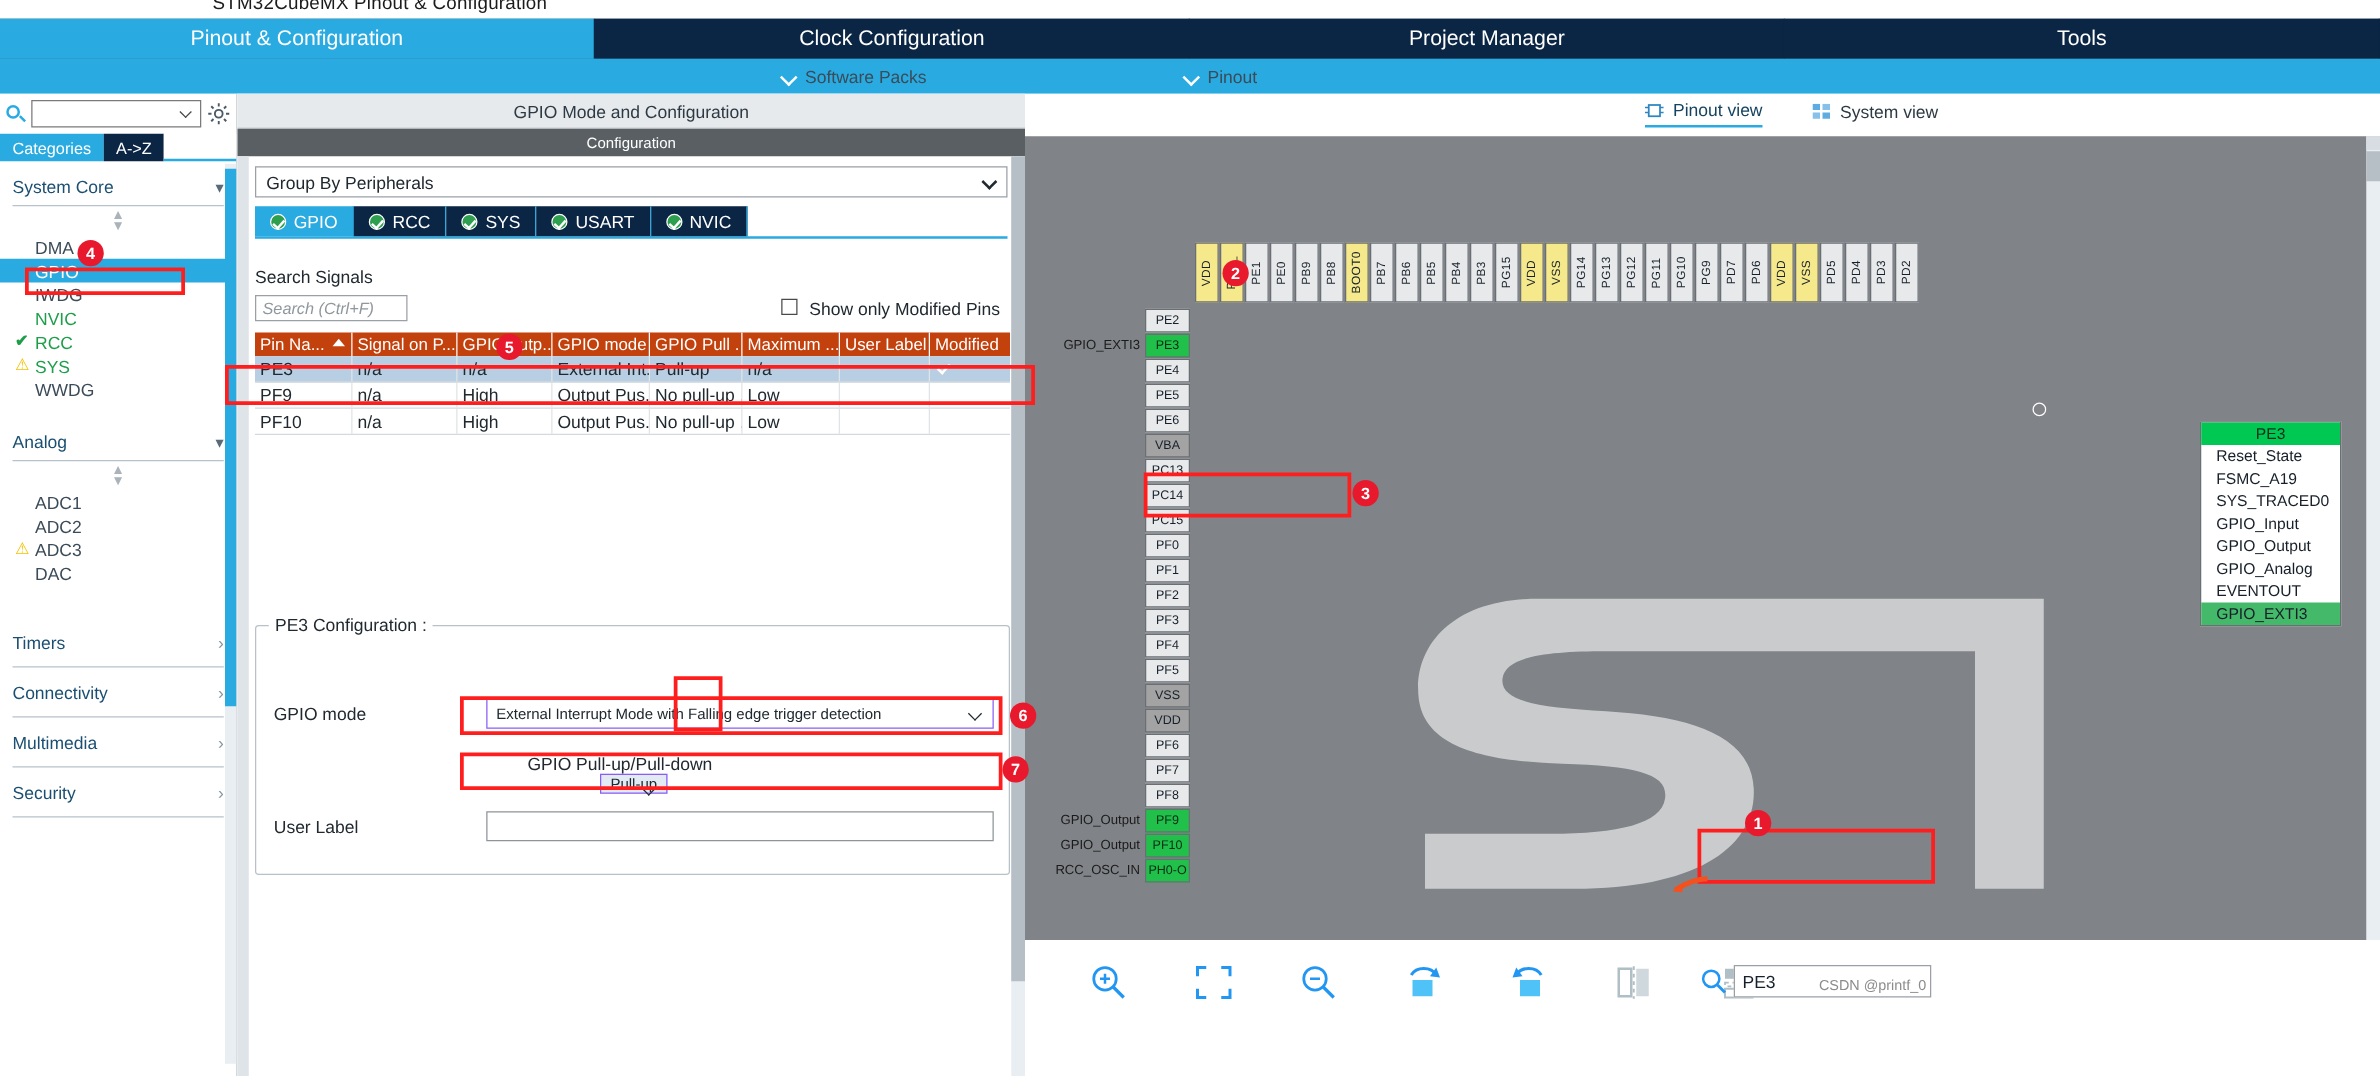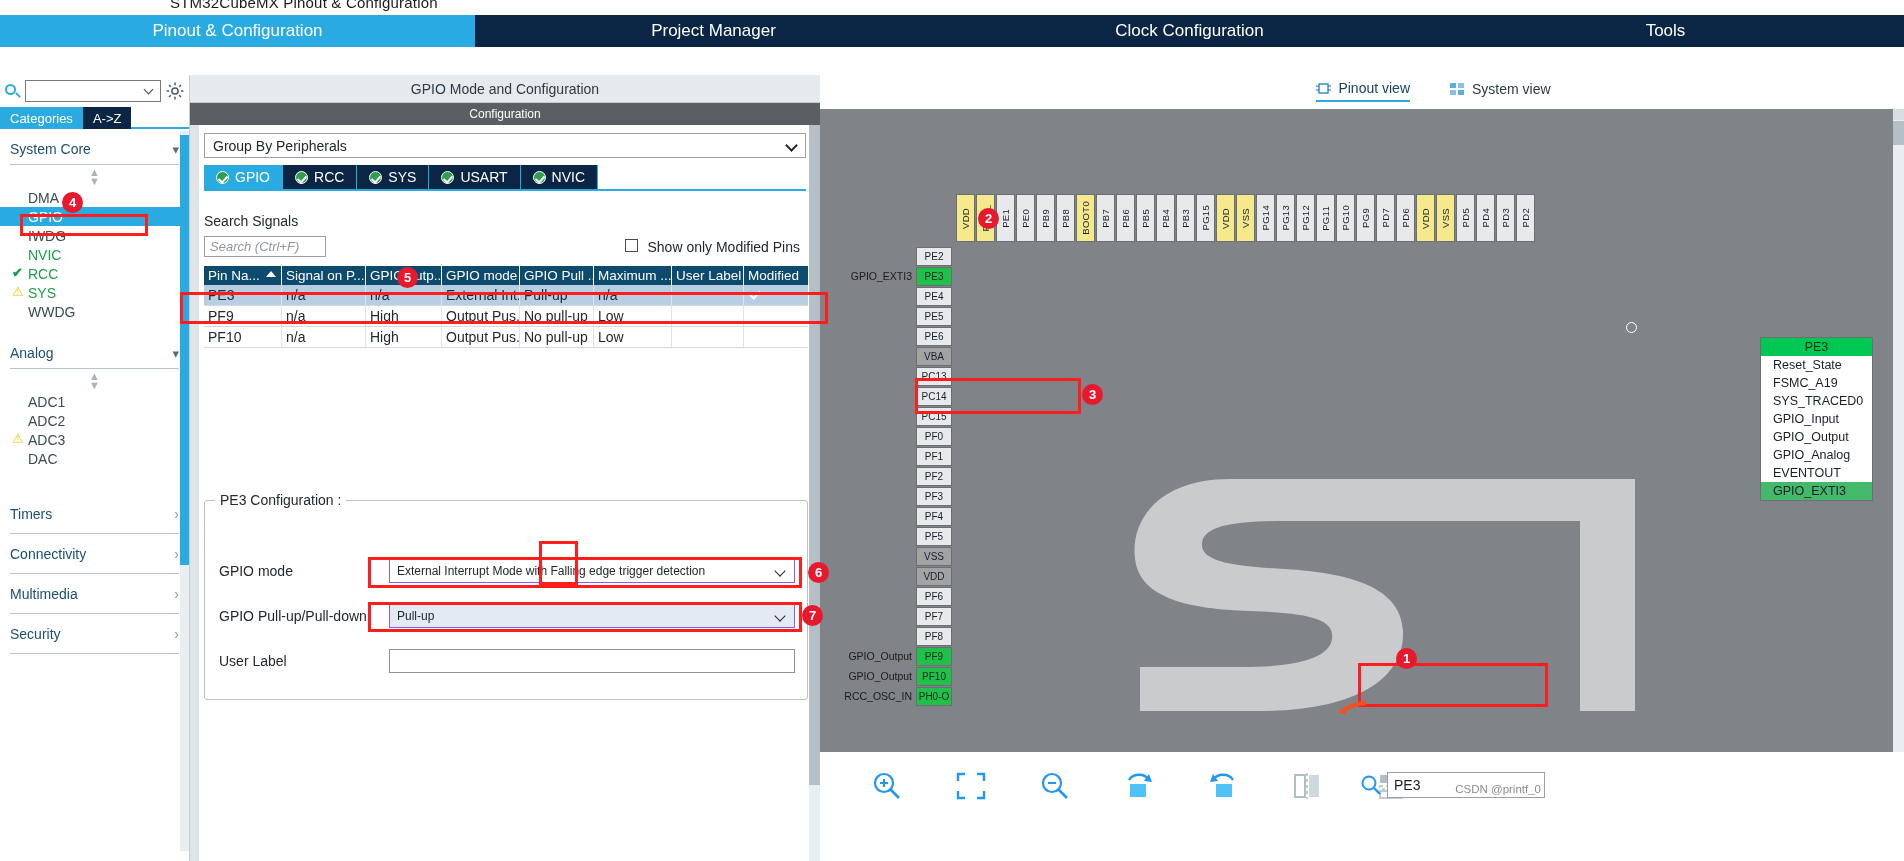--- a/index.html
+++ b/index.html
@@ -204,21 +204,21 @@
   .show-mod {
     display: flex; align-items: flex-start; gap: 9px; font-size: 14px; color: #20292f;
     margin-right: 6px; cursor: pointer;
   }
   .cb {
     width: 13px; height: 13px; border: 1px solid #4a4a4a; background: #fff; flex: none;
   }
 
   
   .tbl { margin-top: 9px; width: 604px; }
-  .tbl-head { display: flex; background: #0c4a6e; }
+  .tbl-head { display: flex; background: #c2410c; }
   .tbl-head .th {
     color: #ffffff; font-size: 13.5px; padding: 2px 4px;
     border-right: 1px solid #ffffff; overflow: hidden; white-space: nowrap;
     position: relative; cursor: pointer;
   }
   .tbl-head .th .sortarr {
     position: absolute; right: 5px; top: 5px;
     width: 0; height: 0; border-left: 5px solid transparent;
     border-right: 5px solid transparent; border-bottom: 6px solid #ffffff;
   }
@@ -407,30 +407,40 @@
 
   <div class="titlestrip">
     <div class="tt">STM32CubeMX Pinout &amp; Configuration</div>
   </div>
 
   <div class="tabbar">
     <div class="tab active">
         <span>Pinout &amp; Configuration</span>
       </div>
     <div class="tab">
+        <span>Clock Configuration</span>
+      </div>
+    <div class="tab">
         <span>Project Manager</span>
-      </div>
-    <div class="tab">
-        <span>Clock Configuration</span>
       </div>
     <div class="tab">
         <span>Tools</span>
       </div>
   </div>
 
+  <div class="subbar">
+    <div class="sb-item sb-sp">
+      <span class="chev"></span>
+      <span>Software Packs</span>
+    </div>
+    <div class="sb-item sb-po">
+      <span class="chev"></span>
+      <span>Pinout</span>
+    </div>
+  </div>
 
   <div class="sidebar">
     <div class="sb-search">
       <span class="mag">
           <span class="c"></span>
           <span class="h"></span>
         </span>
       <div class="sb-combo" title="">
         <span class="cd"></span>
       </div>
@@ -644,21 +654,21 @@
       <div class="fs-legend">PE3 Configuration :</div>
 
       <div class="frow" style="top:57px;">
         <div class="flabel">GPIO mode</div>
         <div class="fsel">
           <span>External Interrupt Mode with Falling edge trigger detection</span>
           <span class="cd"></span>
         </div>
       </div>
 
-      <div class="frow" style="top:102px;">
+      <div class="frow" style="top:102px;flex-direction:column;">
         <div class="flabel">GPIO Pull-up/Pull-down</div>
         <div class="fsel shaded">
           <span>Pull-up</span>
           <span class="cd"></span>
         </div>
       </div>
 
       <div class="frow" style="top:147px;">
         <div class="flabel">User Label</div>
         <div class="ftext"></div>

